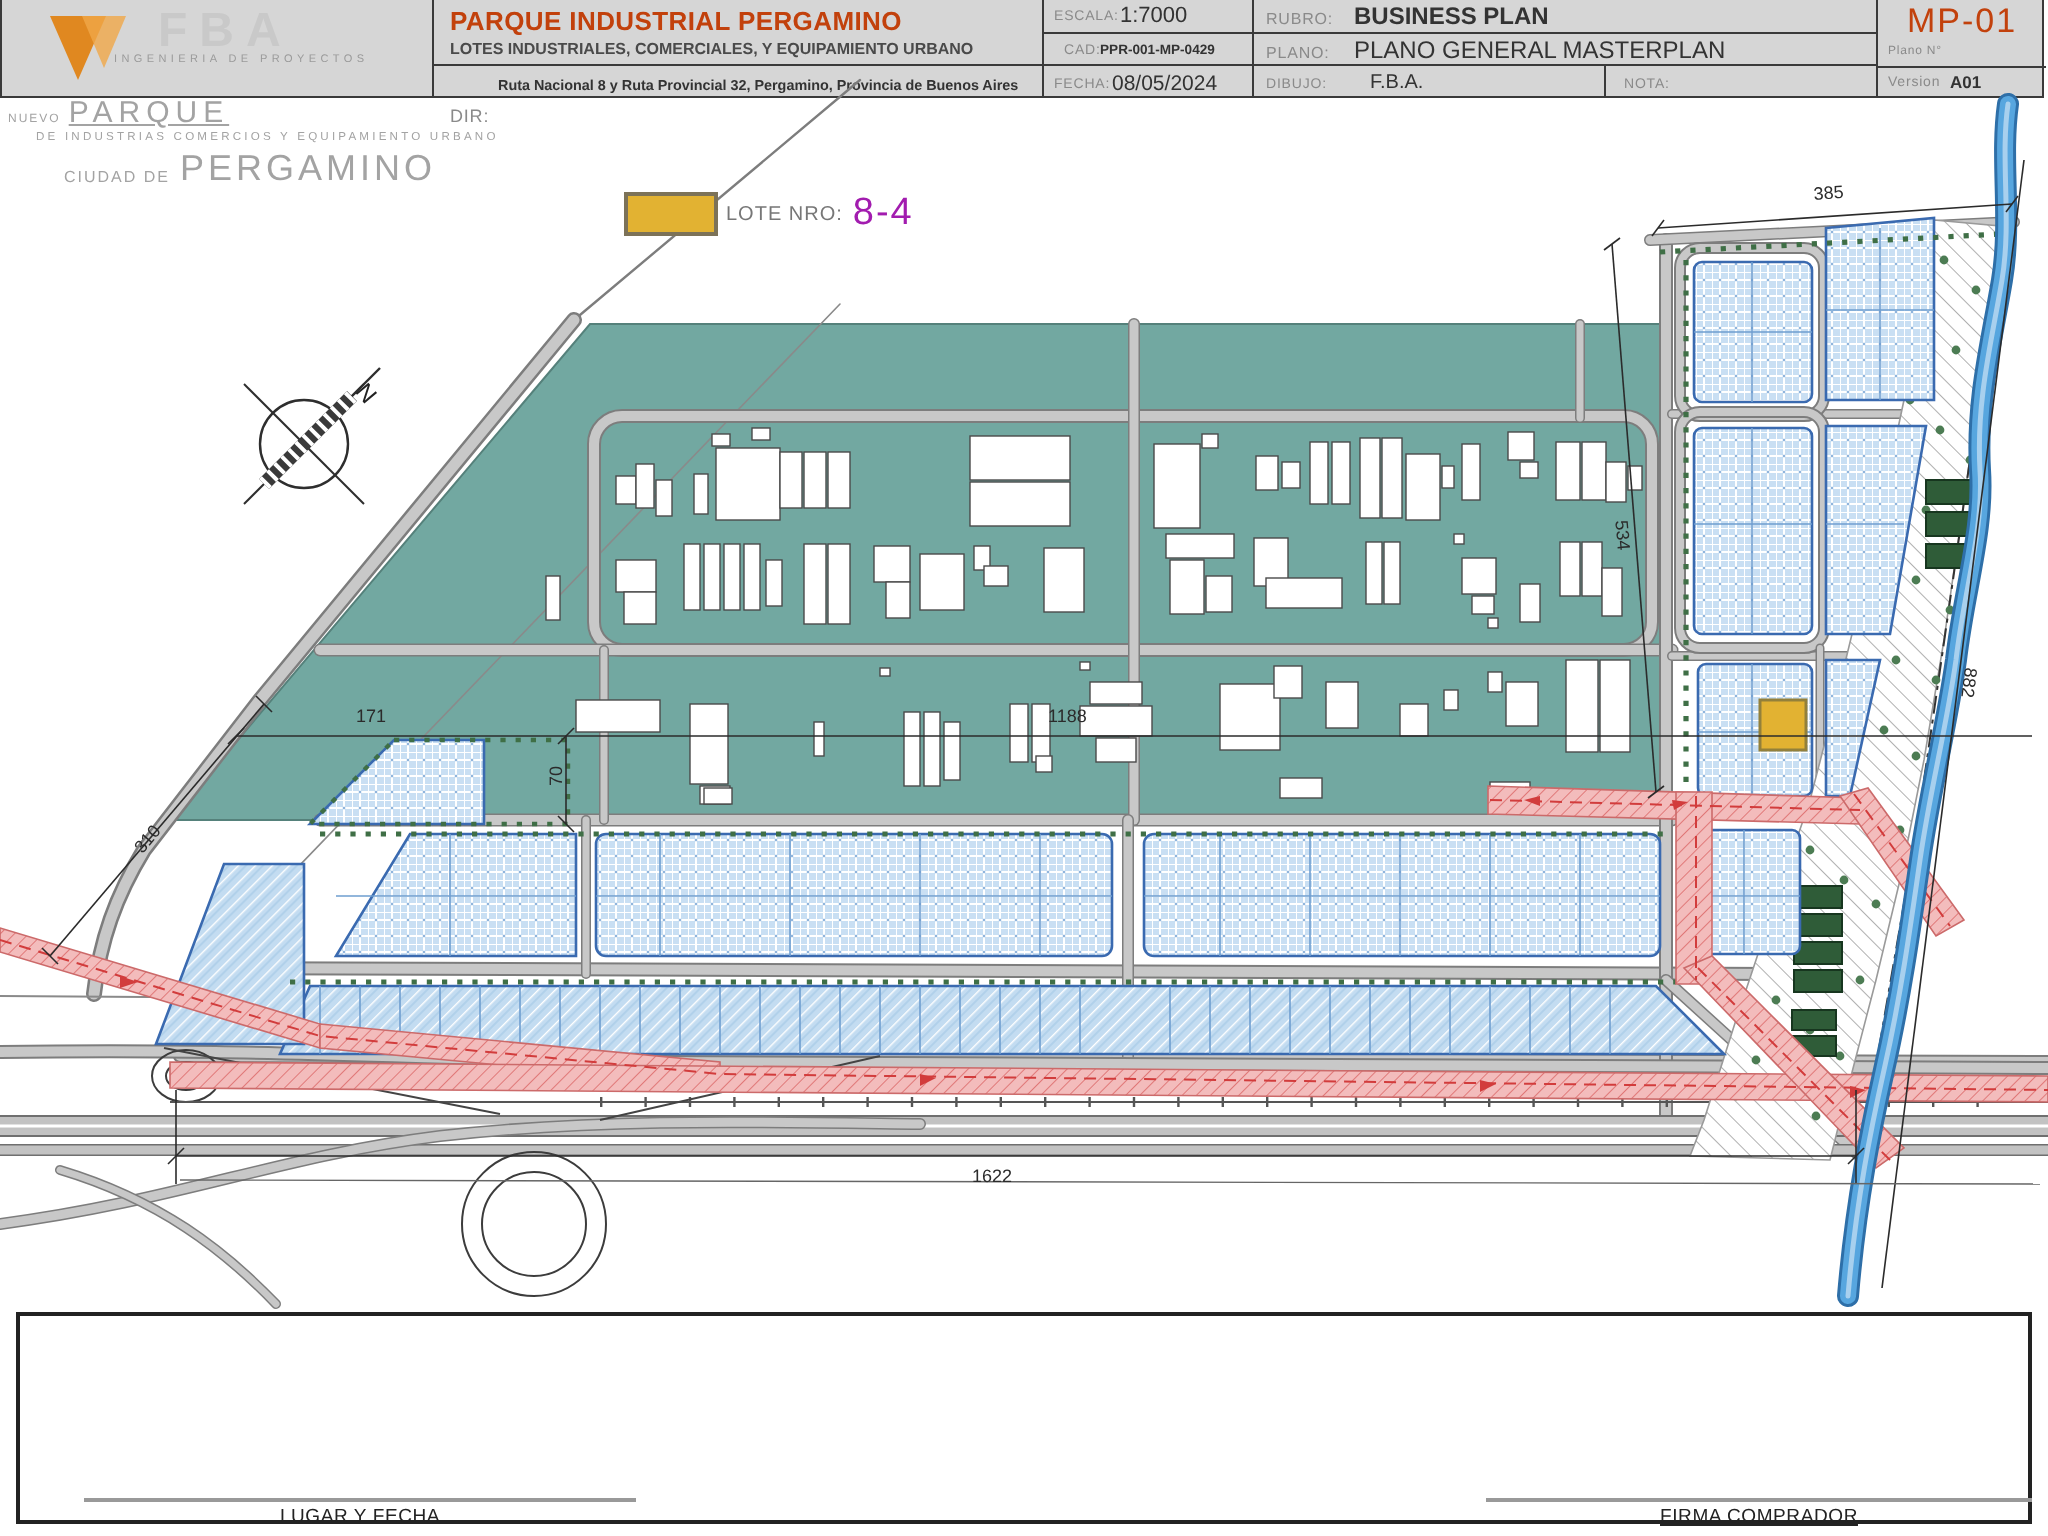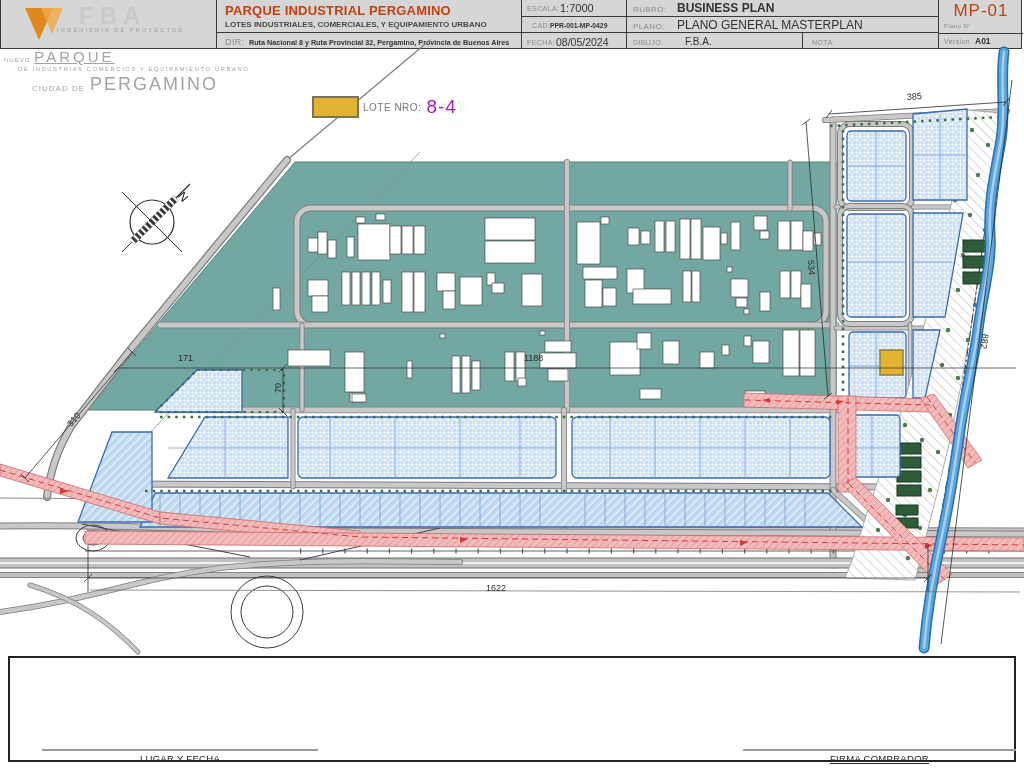--- a/index.html
+++ b/index.html
@@ -13,21 +13,21 @@
   .lbl{color:#8a8a8a;font-size:7px;letter-spacing:.4px;}
   .val{color:#333;}
   #logo-cell{left:0;width:215px;border-left:none;}
   .logo-tri{position:absolute;width:0;height:0;border-style:solid;}
   #logo-tagline{position:absolute;left:56px;top:27px;font-size:5.5px;letter-spacing:2.2px;color:#9a9a9a;}
   #logo-fba{position:absolute;left:78px;top:2px;font-size:24px;letter-spacing:6px;color:#c9c9c9;font-weight:bold;}
   #title-cell{left:215px;width:305px;}
   #proj-title{position:absolute;left:8px;top:3px;font-size:13px;font-weight:700;color:#c2410c;letter-spacing:.2px;}
   #proj-sub{position:absolute;left:8px;top:20px;font-size:8px;font-weight:700;color:#4a4a4a;}
   #dir-row{top:32px;height:17px;border-top:1px solid #3a3a3a;}
-  #dir-row .lbl{position:absolute;left:8px;top:4px;font-size:9px;}
+  #dir-row .lbl{position:absolute;left:8px;top:20px;font-size:9px;}
   #dir-row .val{position:absolute;left:32px;top:5px;font-size:7.2px;font-weight:700;}
   #meta-cell{left:520px;width:105px;}
   .meta-row{height:16px;border-top:1px solid #3a3a3a;}
   .meta-row:first-child{border-top:none;}
   #rubro-cell{left:625px;width:312px;}
   #sheet-cell{left:937px;width:85px;}
   #sheet-code{position:absolute;left:0;top:1px;width:100%;text-align:center;font-size:17px;color:#c2410c;letter-spacing:1px;}
   #sheet-lbl{position:absolute;left:5px;top:23px;font-size:6px;color:#8a8a8a;}
   #sheet-ver{position:absolute;left:0;top:33px;width:100%;height:16px;border-top:1px solid #3a3a3a;}
   

